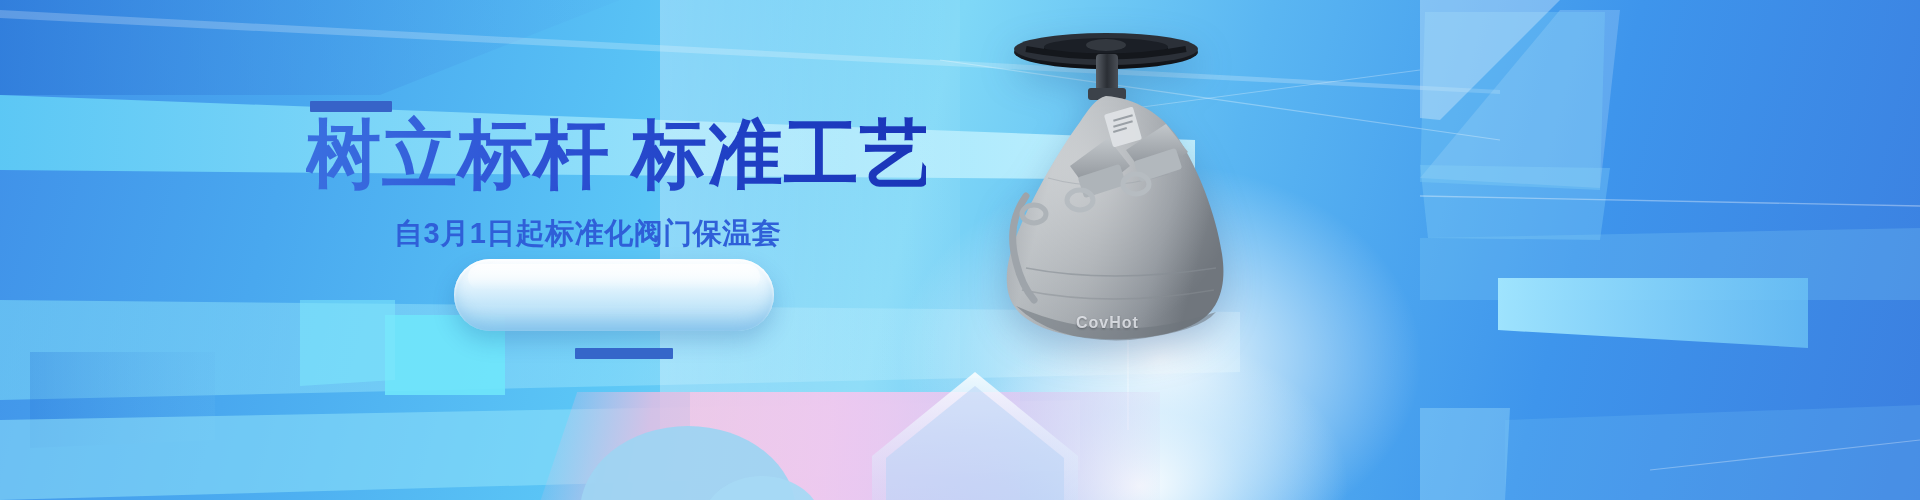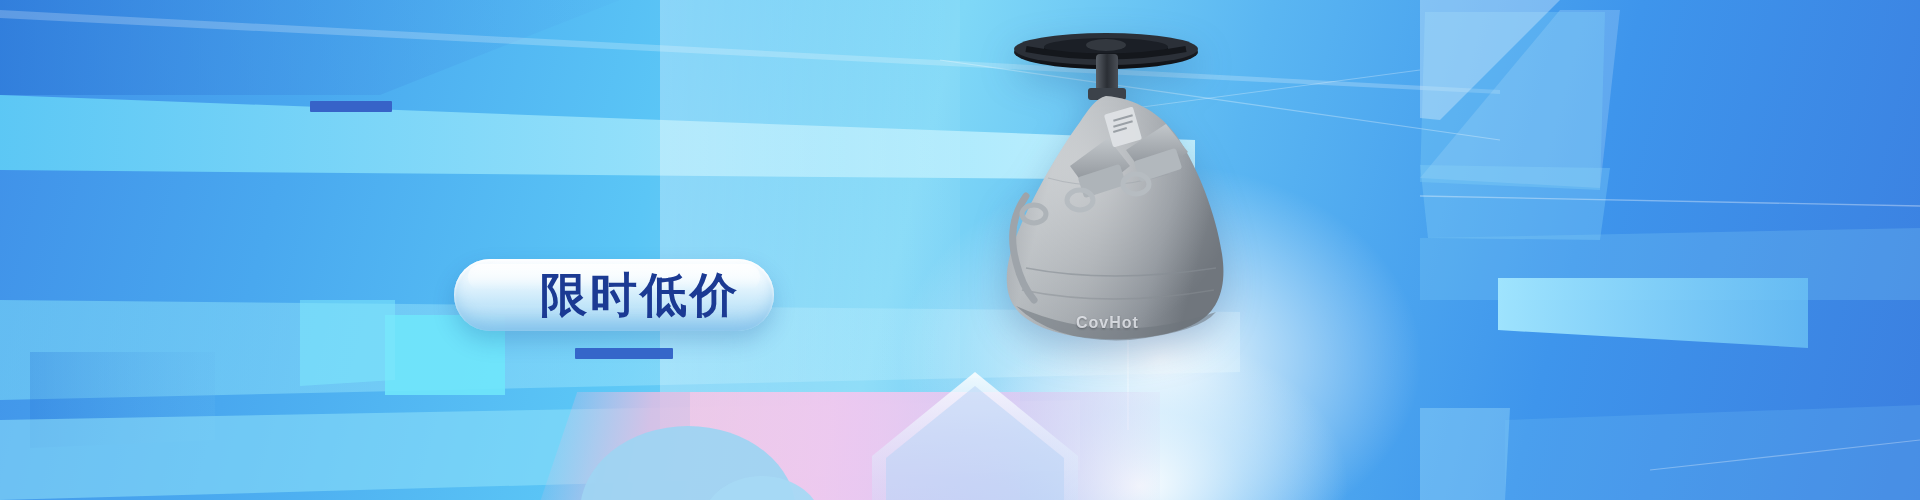--- a/index.html
+++ b/index.html
@@ -160,24 +160,25 @@
       <ellipse cx="762" cy="524" rx="60" ry="48" fill="#a7d9f4" opacity=".95"></ellipse>
       <polygon points="975,372 1078,456 1078,500 975,500 872,500 872,456" fill="url(#gChev)" opacity=".9"></polygon>
       <polygon points="975,386 1064,458 1064,500 886,500 886,458" fill="#b9d4f6" opacity=".55"></polygon>
     </svg>
   </div>
 
   <div class="copy">
 
     <div class="dash-top"></div>
 
-
+    <div class="headline">树立标杆 标准工艺</div>
+
+    <div class="subtitle">自3月1日起标准化阀门保温套</div>
 
     <div class="pill"></div>
-    <div class="pill-label">限时低价</div>
 
     <div class="dash-bottom"></div>
   </div>
 
   <div class="product">
     <svg viewBox="0 0 360 360">
       <defs>
         <linearGradient id="jkt" x1="0" y1="0" x2="1" y2="0.3">
           <stop offset="0" stop-color="#8d939a"></stop>
           <stop offset=".28" stop-color="#b4b9bd"></stop>

